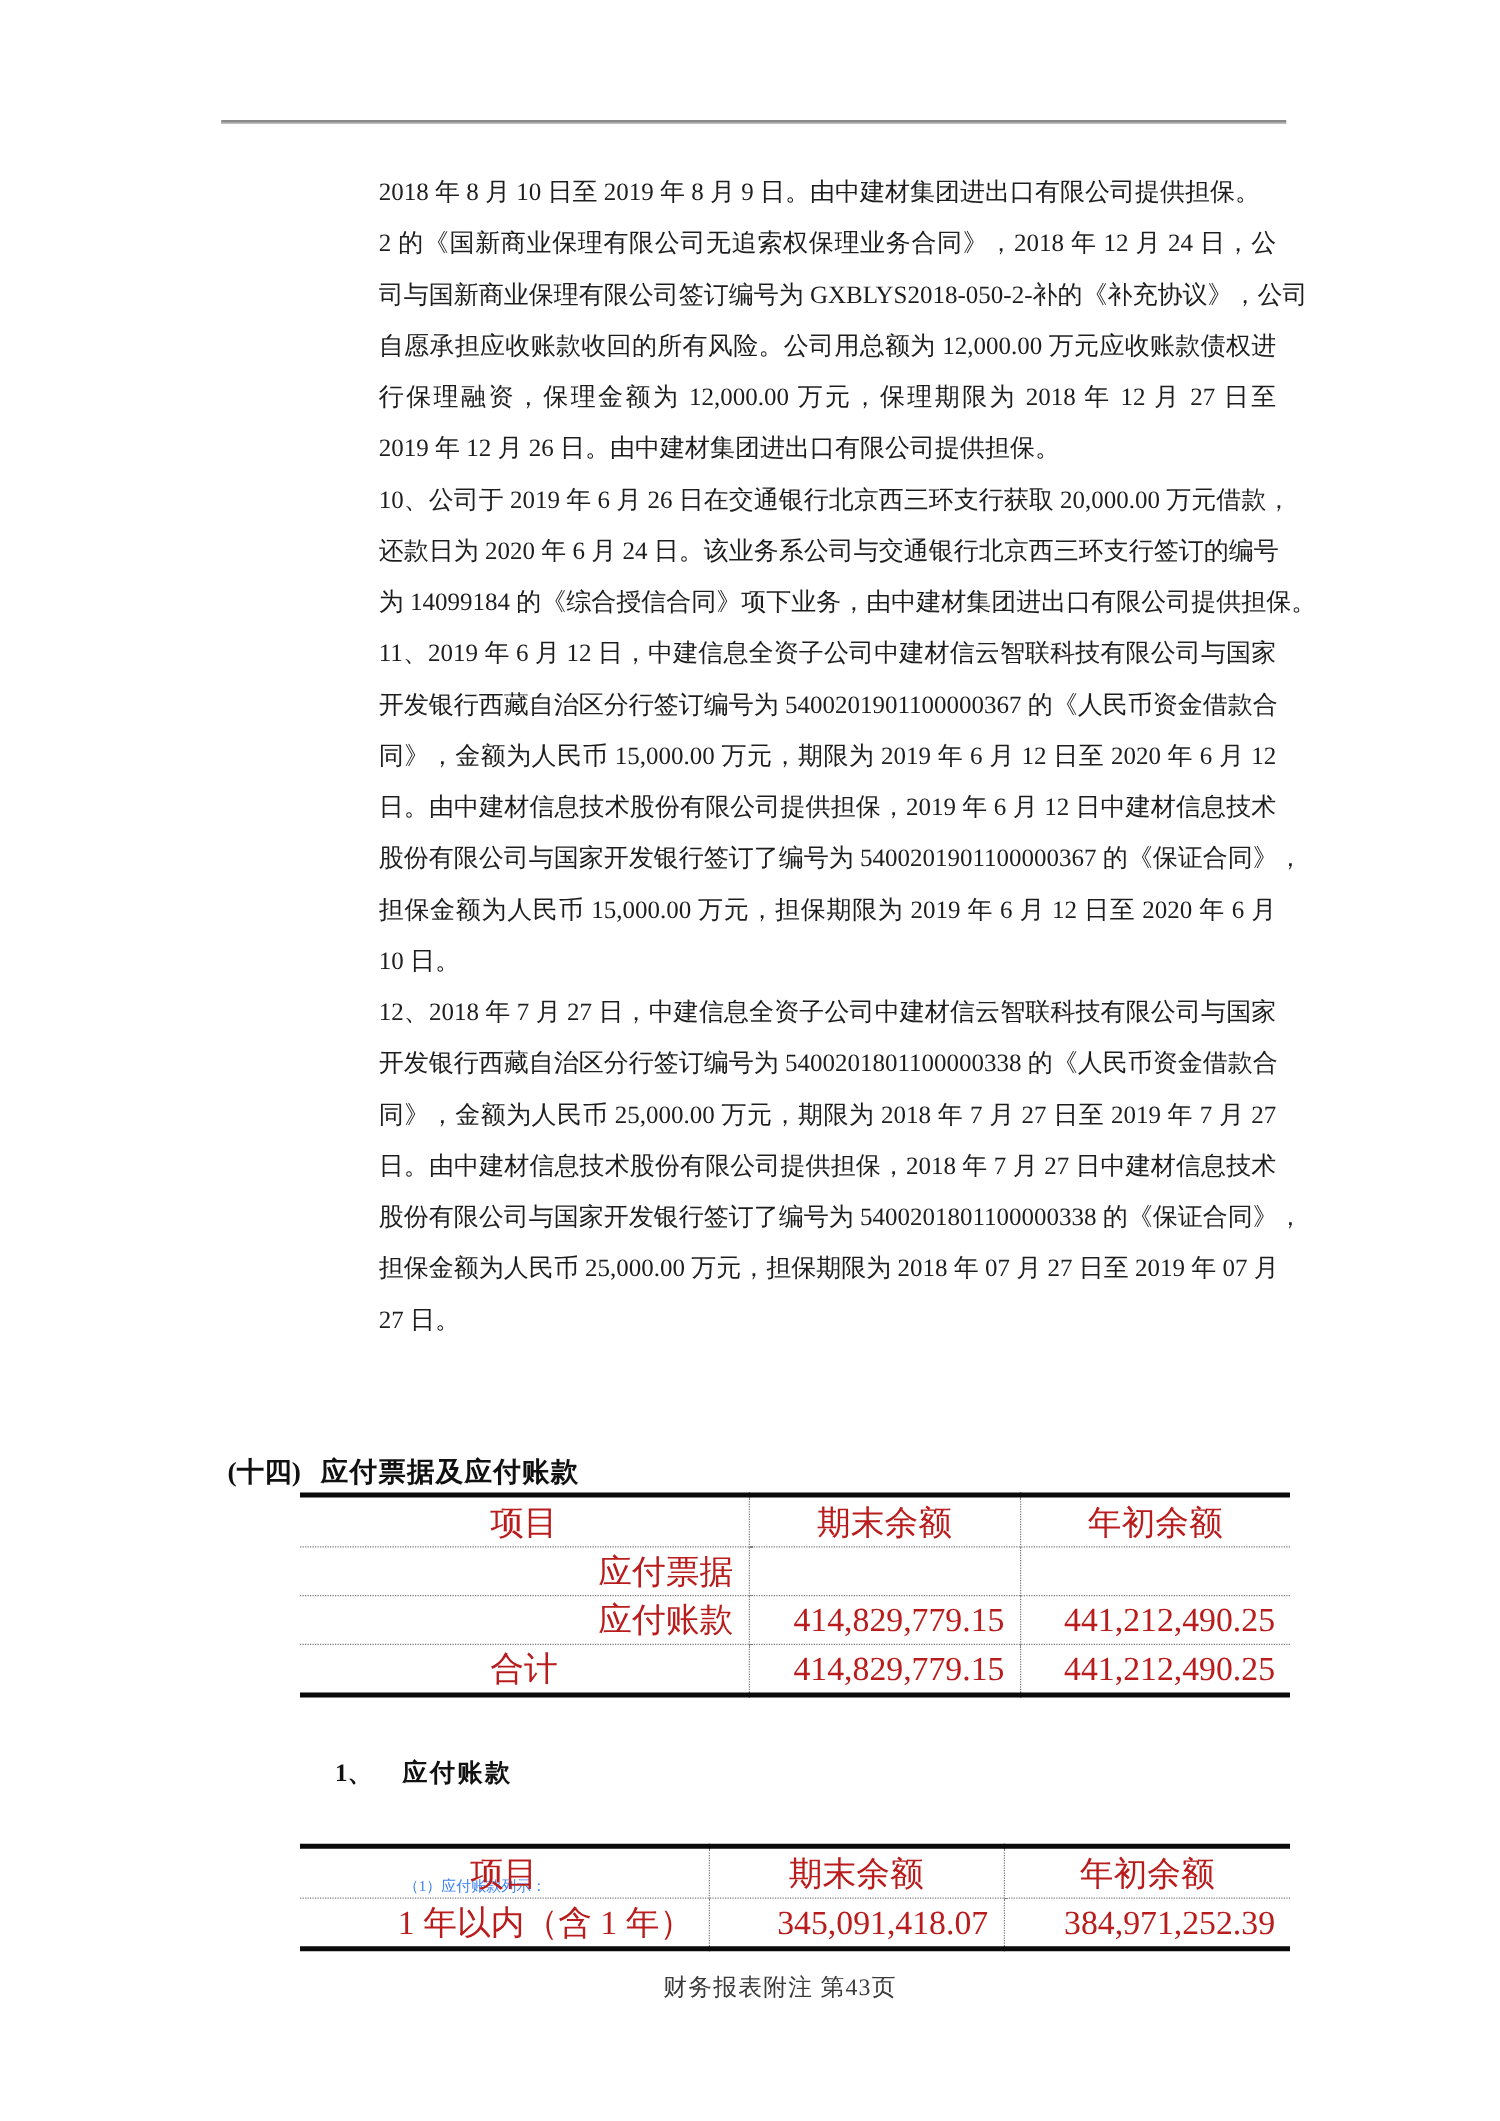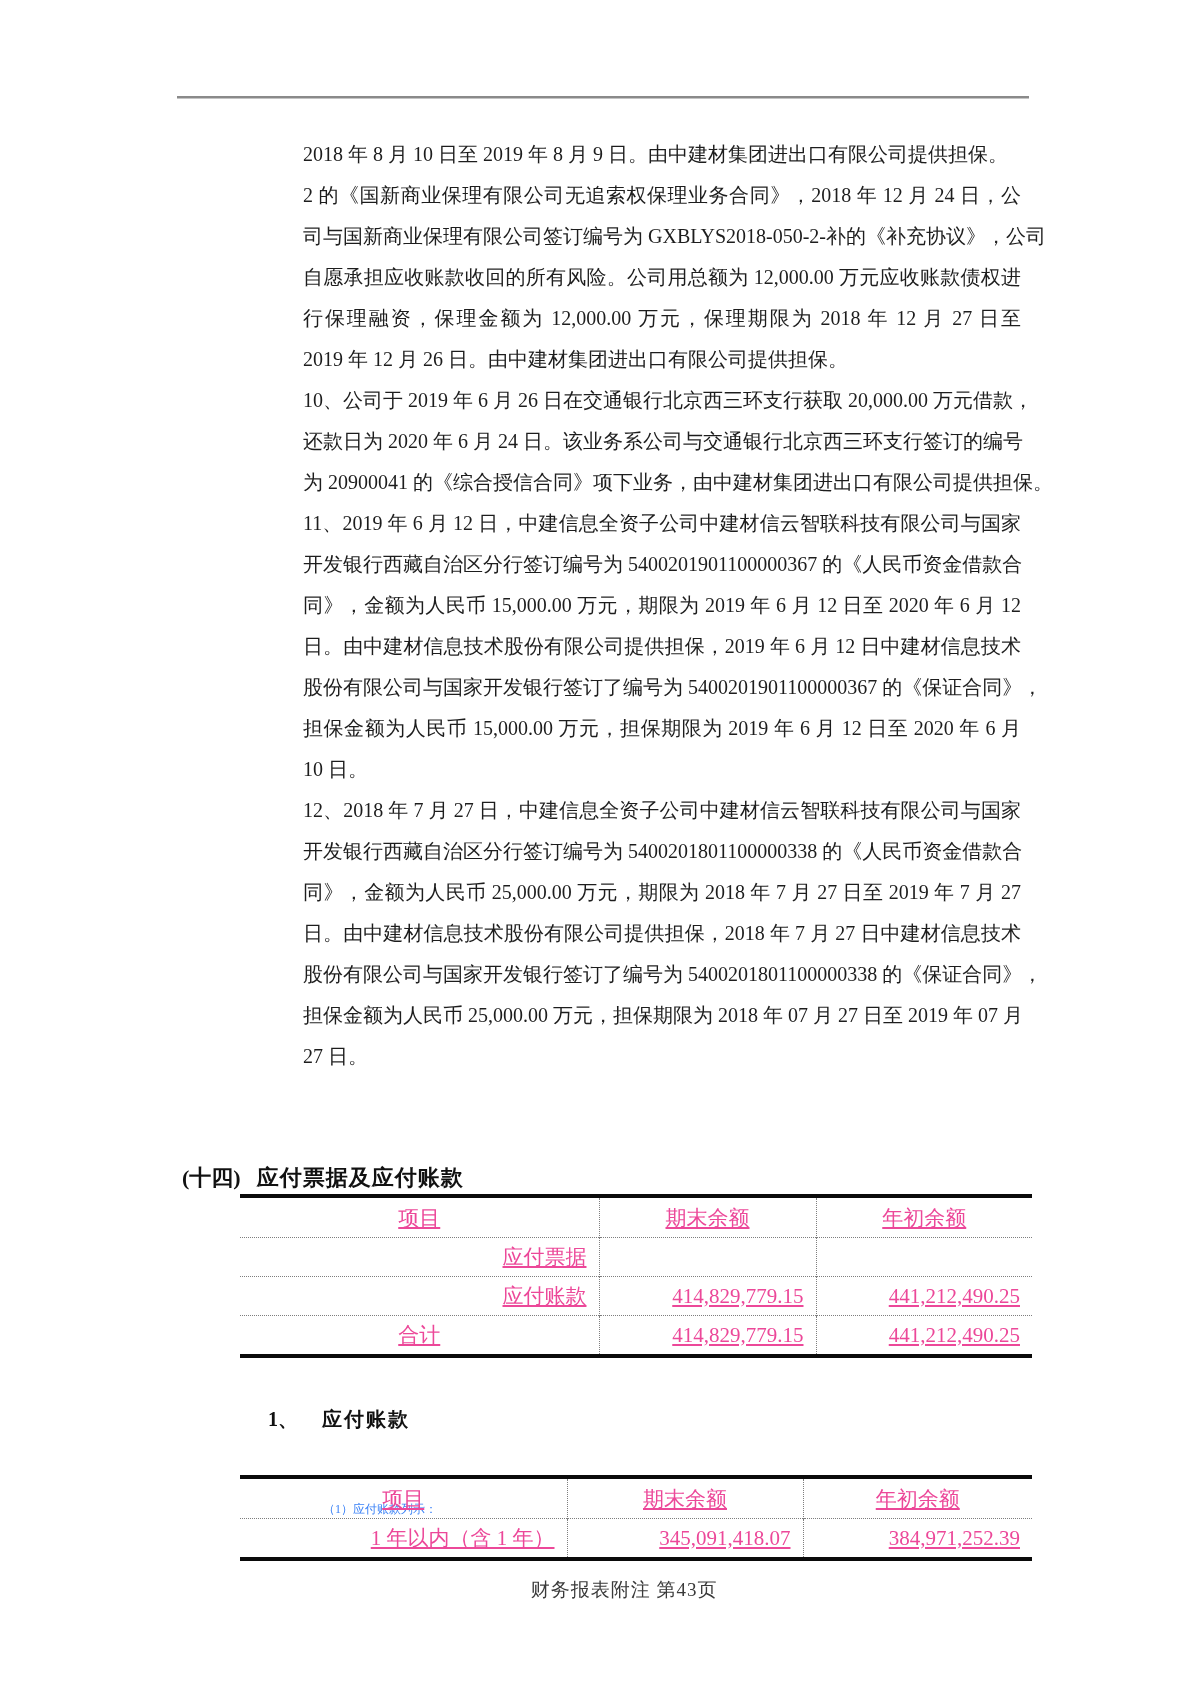--- a/index.html
+++ b/index.html
@@ -35,21 +35,21 @@
   .sec-heading{
     position:absolute;left:182px;top:1163px;height:30px;line-height:30px;
     font-size:22px;font-weight:bold;color:#111;white-space:nowrap;
   }
   .sec-heading .sec-title{margin-left:16px;letter-spacing:1px;font-family:Liberation Mono, monospace;}
   
   table.fin{
     position:absolute;left:240px;width:792px;
     border-collapse:collapse;table-layout:fixed;
     border-top:4px solid #0a0a0a;border-bottom:4px solid #0a0a0a;
-    font-size:21px;color:#ec4899;text-decoration:underline;
+    font-size:27px;color:#b91c1c;
   }
   table.fin th,table.fin td{
     font-weight:normal;padding:0 12px;overflow:hidden;white-space:nowrap;
   }
   table.fin th{text-align:center;height:39px;}
   table.fin td{height:38px;}
   table.fin tr.sep{border-bottom:1px dotted #7e7e7e;}
   table.fin .vsep{border-left:1px dotted #7e7e7e;}
   td.item{text-align:right;}
   td.item-center{text-align:center;}
@@ -82,21 +82,21 @@
 
   <div class="body-block">
     <div class="bline last">2018 年 8 月 10 日至 2019 年 8 月 9 日。由中建材集团进出口有限公司提供担保。</div>
     <div class="bline">2 的《国新商业保理有限公司无追索权保理业务合同》，2018 年 12 月 24 日，公</div>
     <div class="bline">司与国新商业保理有限公司签订编号为 GXBLYS2018-050-2-补的《补充协议》，公司</div>
     <div class="bline">自愿承担应收账款收回的所有风险。公司用总额为 12,000.00 万元应收账款债权进</div>
     <div class="bline">行保理融资，保理金额为 12,000.00 万元，保理期限为 2018 年 12 月 27 日至</div>
     <div class="bline last">2019 年 12 月 26 日。由中建材集团进出口有限公司提供担保。</div>
     <div class="bline">10、公司于 2019 年 6 月 26 日在交通银行北京西三环支行获取 20,000.00 万元借款，</div>
     <div class="bline">还款日为 2020 年 6 月 24 日。该业务系公司与交通银行北京西三环支行签订的编号</div>
-    <div class="bline last">为 20900041 的《综合授信合同》项下业务，由中建材集团进出口有限公司提供担保。</div>
+    <div class="bline last">为 14099184 的《综合授信合同》项下业务，由中建材集团进出口有限公司提供担保。</div>
     <div class="bline">11、2019 年 6 月 12 日，中建信息全资子公司中建材信云智联科技有限公司与国家</div>
     <div class="bline">开发银行西藏自治区分行签订编号为 5400201901100000367 的《人民币资金借款合</div>
     <div class="bline">同》，金额为人民币 15,000.00 万元，期限为 2019 年 6 月 12 日至 2020 年 6 月 12</div>
     <div class="bline">日。由中建材信息技术股份有限公司提供担保，2019 年 6 月 12 日中建材信息技术</div>
     <div class="bline">股份有限公司与国家开发银行签订了编号为 5400201901100000367 的《保证合同》，</div>
     <div class="bline">担保金额为人民币 15,000.00 万元，担保期限为 2019 年 6 月 12 日至 2020 年 6 月</div>
     <div class="bline last">10 日。</div>
     <div class="bline">12、2018 年 7 月 27 日，中建信息全资子公司中建材信云智联科技有限公司与国家</div>
     <div class="bline">开发银行西藏自治区分行签订编号为 5400201801100000338 的《人民币资金借款合</div>
     <div class="bline">同》，金额为人民币 25,000.00 万元，期限为 2018 年 7 月 27 日至 2019 年 7 月 27</div>

